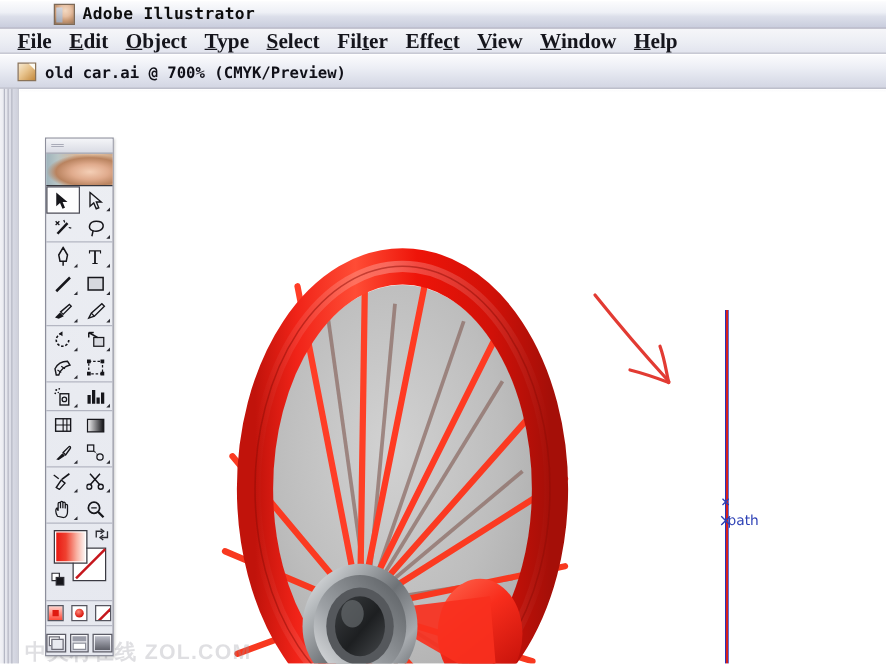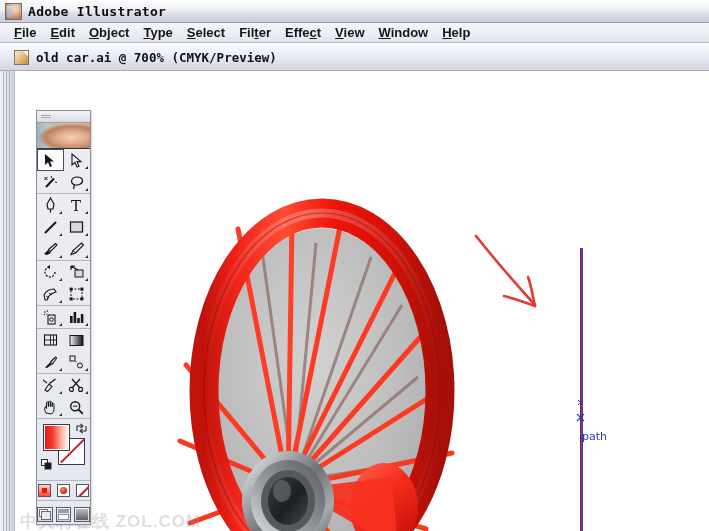--- a/index.html
+++ b/index.html
@@ -14,21 +14,21 @@
     width: 709px; height: 531px;
     background: #ffffff;
     overflow: hidden;
   }
 
   
   .app-titlebar {
     position: absolute; left: 0; top: 0; width: 709px; height: 23px;
     background: linear-gradient(to bottom, #fdfdfe 0%, #eef0f6 45%, #dcdfea 60%, #c9cddd 100%);
     border-bottom: 1px solid #9a9ab0;
-    display: flex; align-items: center;
+    display: flex; align-items: center; padding-left: 38px;
   }
   .app-titlebar::before{
     content:""; position:absolute; left:0; top:0; width:709px; height:1px; background:#ffffff;
   }
   .ai-icon {
     width: 17px; height: 17px; margin-left: 5px; margin-right: 6px;
     border: 1px solid #7d6a58;
     background:
       radial-gradient(circle at 55% 30%, #f3d9c2 0%, #e6bfa2 35%, #c99a76 60%, #8f6a4c 100%),
       linear-gradient(to bottom, #d8c7b4, #a98b6b);
@@ -46,22 +46,22 @@
   }
 
   
   .menubar {
     position: absolute; left: 0; top: 23px; width: 709px; height: 20px;
     background: linear-gradient(to bottom, #f6f6f9 0%, #eceef4 55%, #e2e4ee 100%);
     border-bottom: 1px solid #b6b8c6;
     display: flex; align-items: center; padding-left: 7px;
   }
   .menu-item {
-    font-family: Liberation Sans, sans-serif;
-    font-size: 13px; font-weight: bold; color: #15151c;
+    font-family: Liberation Serif, serif;
+    font-size: 17px; font-weight: bold; color: #15151c;
     padding: 1px 7px 1px 7px; white-space: nowrap; cursor: default;
   }
   .menu-item .mn { text-decoration: underline; }
 
   
   .doc-titlebar {
     position: absolute; left: 0; top: 44px; width: 709px; height: 27px;
     background: linear-gradient(to bottom, #fbfbfd 0%, #eceef5 40%, #dfe2ec 70%, #d3d6e3 100%);
     border-bottom: 1px solid #a8aabb;
     display: flex; align-items: center;
@@ -202,21 +202,21 @@
   .sb3 i{ left:1px; top:1px; right:1px; bottom:1px; background: linear-gradient(to bottom,#b9bbc6,#5f6069);}
   .wheel-wrap{ position:absolute; left:150px; top:105px; width:310px; height:420px; }
 
   .marker-line {
     position:absolute; left:564px; top:176px; width:3px; height:287px;
     background: linear-gradient(to right,#2a34b8 0%, #2a34b8 28%, #d8201a 28%, #d8201a 72%, #3742c4 72%, #3742c4 100%);
   }
   .smart-label {
     position:absolute; left:566px; top:338px;
     font-family: "DejaVu Sans", sans-serif; font-size: 11px;
-    color: #2b3fb5; white-space: nowrap; margin-top: 20px;
+    color: #2b3fb5; white-space: nowrap;
   }
   .smart-x {
     position:absolute; left:560px; top:336px; width:9px; height:9px; color:#2b3fb5;
   }
   .smart-tick{
     position:absolute; left:561px; top:320px; width:7px; height:7px; color:#2b3fb5;
   }
 
   .arrow-annot { position:absolute; left:440px; top:150px; width:110px; height:100px; }
 

